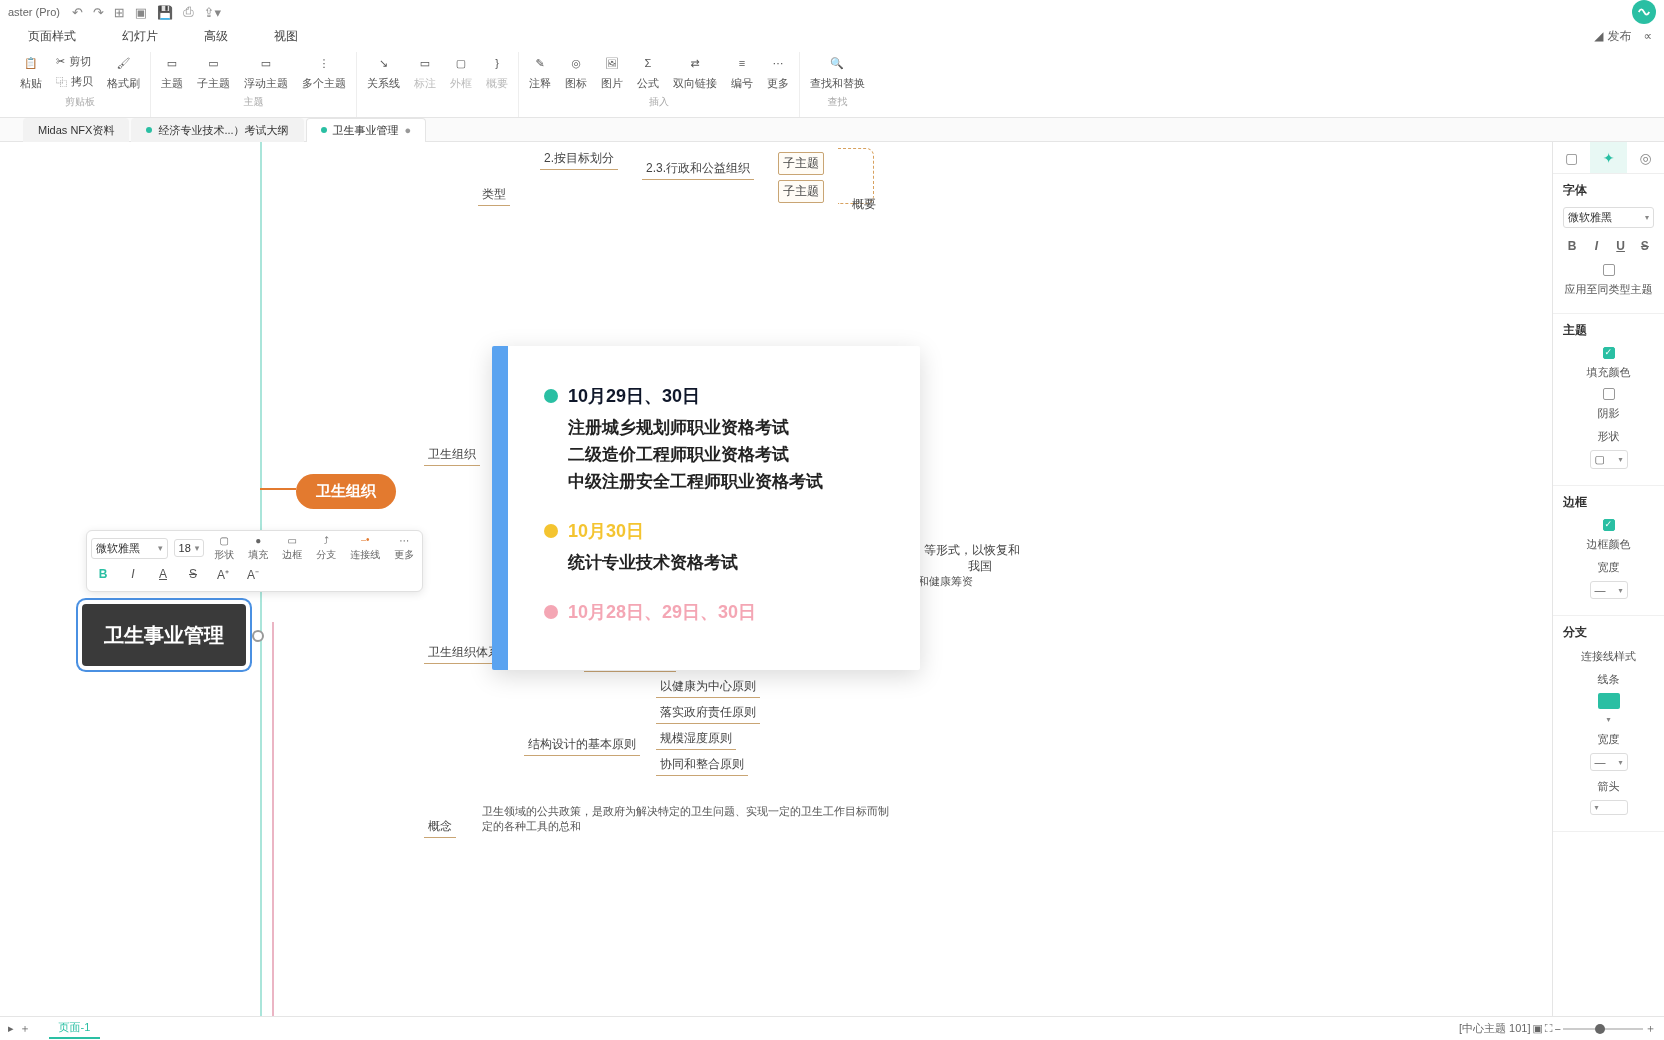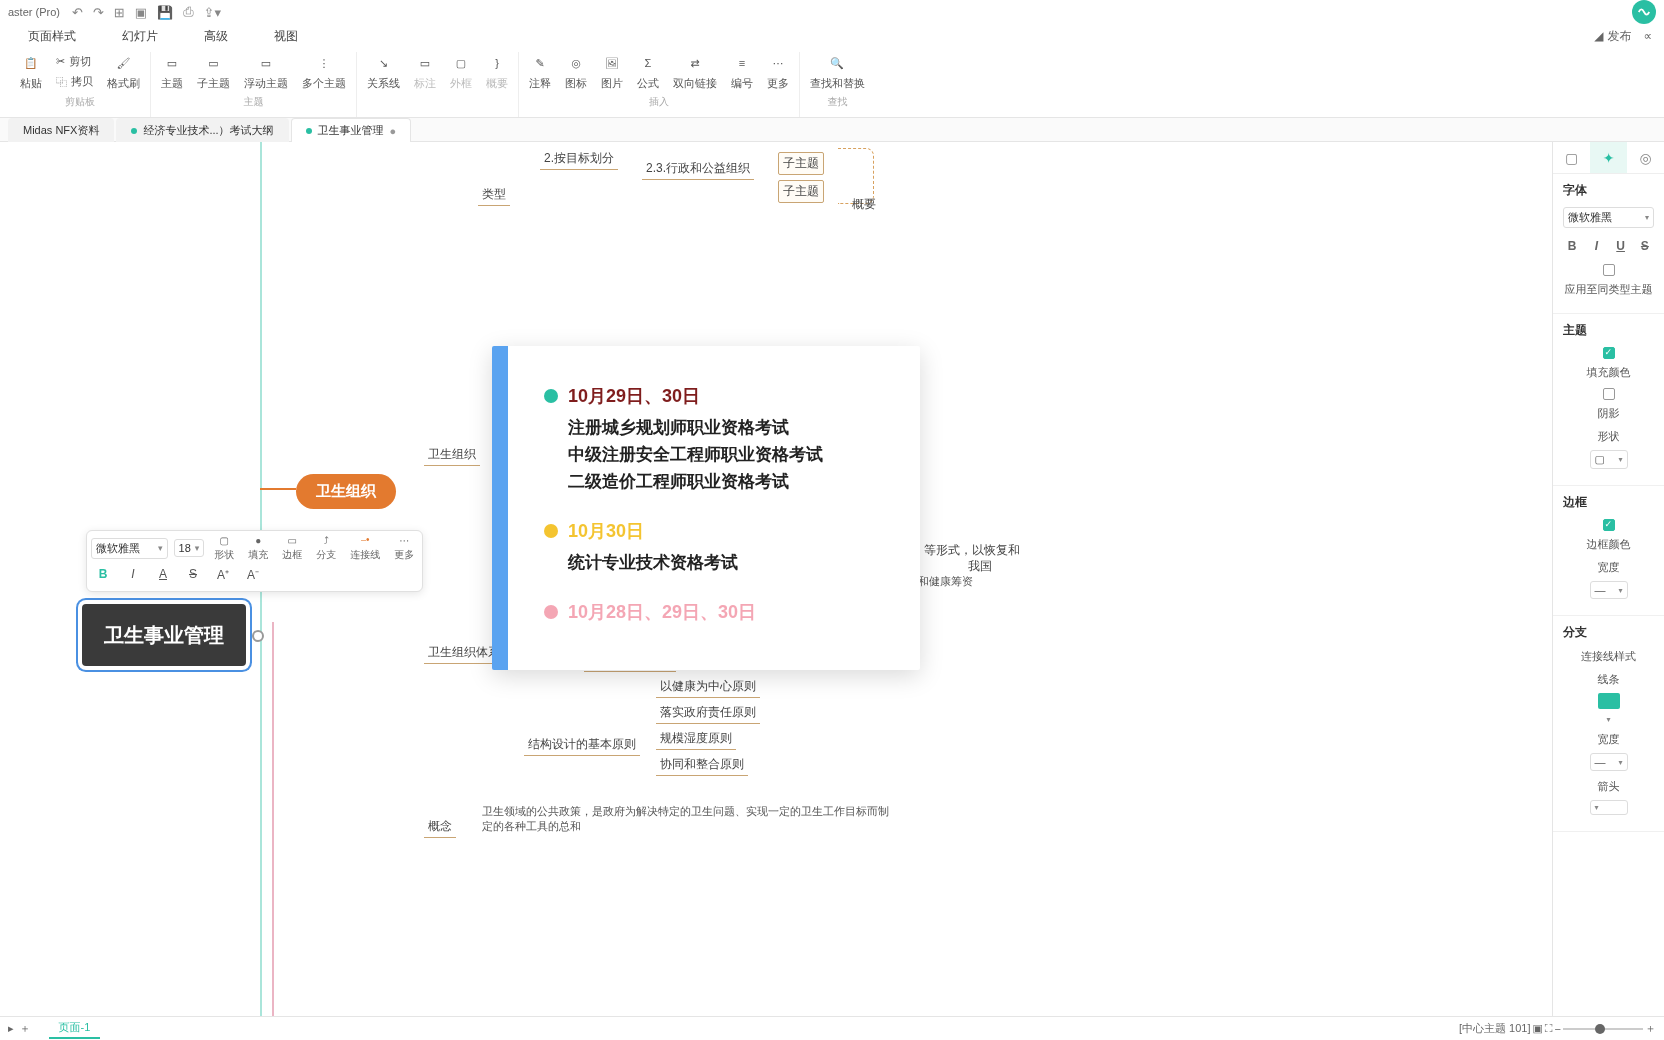--- a/index.html
+++ b/index.html
@@ -25,21 +25,21 @@
 .ribbon .grp:last-child { border-right:none; }
 .ribbon .grp .row { display:flex; gap:14px; }
 .ribbon .grp .big { display:flex; flex-direction:column; align-items:center; gap:2px; font-size:11px; color:#555; }
 .ribbon .grp .big .ic { width:22px; height:22px; display:flex; align-items:center; justify-content:center; color:#555; }
 .ribbon .grp .sm { display:flex; align-items:center; gap:4px; font-size:11px; color:#555; }
 .ribbon .grp-label { font-size:10px; color:#aaa; margin-top:4px; }
 .ribbon .clip { display:flex; flex-direction:column; gap:2px; }
 .ribbon .clip .sm { height:18px; }
 
 
-.doctabs { height:24px; background:#fafafa; border-bottom:1px solid #e5e5e5; display:flex; align-items:flex-start; padding-left:8px; }
+.doctabs { height:24px; background:#fafafa; border-bottom:1px solid #e5e5e5; display:flex; align-items:center; padding-left:23px; }
 .doctabs .tab { padding:4px 14px; font-size:11px; border:1px solid transparent; border-bottom:none; background:#f2f2f2; margin-right:2px; border-radius:4px 4px 0 0; display:flex; align-items:center; gap:6px; }
 .doctabs .tab.active { background:#fff; border-color:#e5e5e5; }
 .doctabs .dot { width:6px; height:6px; border-radius:50%; background:#2abfa3; }
 
 
 .canvas { position:absolute; top:142px; left:0; right:112px; bottom:24px; background:#fff; overflow:hidden; }
 .mind { position:absolute; inset:0; }
 
 
 .vline { position:absolute; left:260px; top:0; bottom:0; width:2px; background:#2abfa3; opacity:.4; }
@@ -68,21 +68,21 @@
 .node.box { border:1px solid #c9a574; border-radius:2px; background:#fffcf6; }
 
 
 .card { position:absolute; left:492px; top:204px; width:428px; background:#fff; box-shadow:0 6px 24px rgba(0,0,0,.15); border-radius:2px; border-left:16px solid #5aa3f0; padding:38px 28px 34px 36px; }
 .card .sec { margin-bottom:26px; }
 .card .date { font-size:18px; font-weight:bold; display:flex; align-items:center; gap:10px; margin-bottom:8px; }
 .card .date .d { width:14px; height:14px; border-radius:50%; }
 .card .d1 { background:#2abfa3; }
 .card .d2 { background:#f4c430; }
 .card .d3 { background:#f4a6b4; }
-.card .t1 { color:#7f1d1d; }
+.card .t1 { color:#0f172a; }
 .card .t2 { color:#f4c430; }
 .card .t3 { color:#f4a6b4; }
 .card .line { font-size:17px; color:#222; font-weight:bold; margin-left:24px; margin-bottom:4px; }
 .card-handle { position:absolute; left:540px; top:206px; width:10px; height:10px; border:2px solid #4a90e2; background:#fff; border-radius:50%; }
 
 
 .rpanel { position:absolute; top:142px; right:0; bottom:24px; width:112px; background:#fff; border-left:1px solid #e5e5e5; font-size:11px; }
 .rpanel .tabs { height:32px; border-bottom:1px solid #eee; display:flex; }
 .rpanel .tabs .t { flex:1; display:flex; align-items:center; justify-content:center; color:#888; font-size:14px; }
 .rpanel .tabs .t.active { background:#e8f8f4; color:#2abfa3; }
@@ -351,22 +351,22 @@
     <div class="node" style="left:478px;top:660px;border:none;font-size:11px;color:#555;width:420px;white-space:normal">卫生领域的公共政策，是政府为解决特定的卫生问题、实现一定的卫生工作目标而制定的各种工具的总和</div>
 
     <div class="card-handle"></div>
     <div class="card">
       <div class="sec">
         <div class="date">
             <span class="d d1"></span>
             <span class="t1">10月29日、30日</span>
           </div>
         <div class="line">注册城乡规划师职业资格考试</div>
+        <div class="line">二级造价工程师职业资格考试</div>
         <div class="line">中级注册安全工程师职业资格考试</div>
-        <div class="line">二级造价工程师职业资格考试</div>
       </div>
       <div class="sec">
         <div class="date">
             <span class="d d2"></span>
             <span class="t2">10月30日</span>
           </div>
         <div class="line">统计专业技术资格考试</div>
       </div>
       <div class="sec" style="margin-bottom:12px">
         <div class="date">

